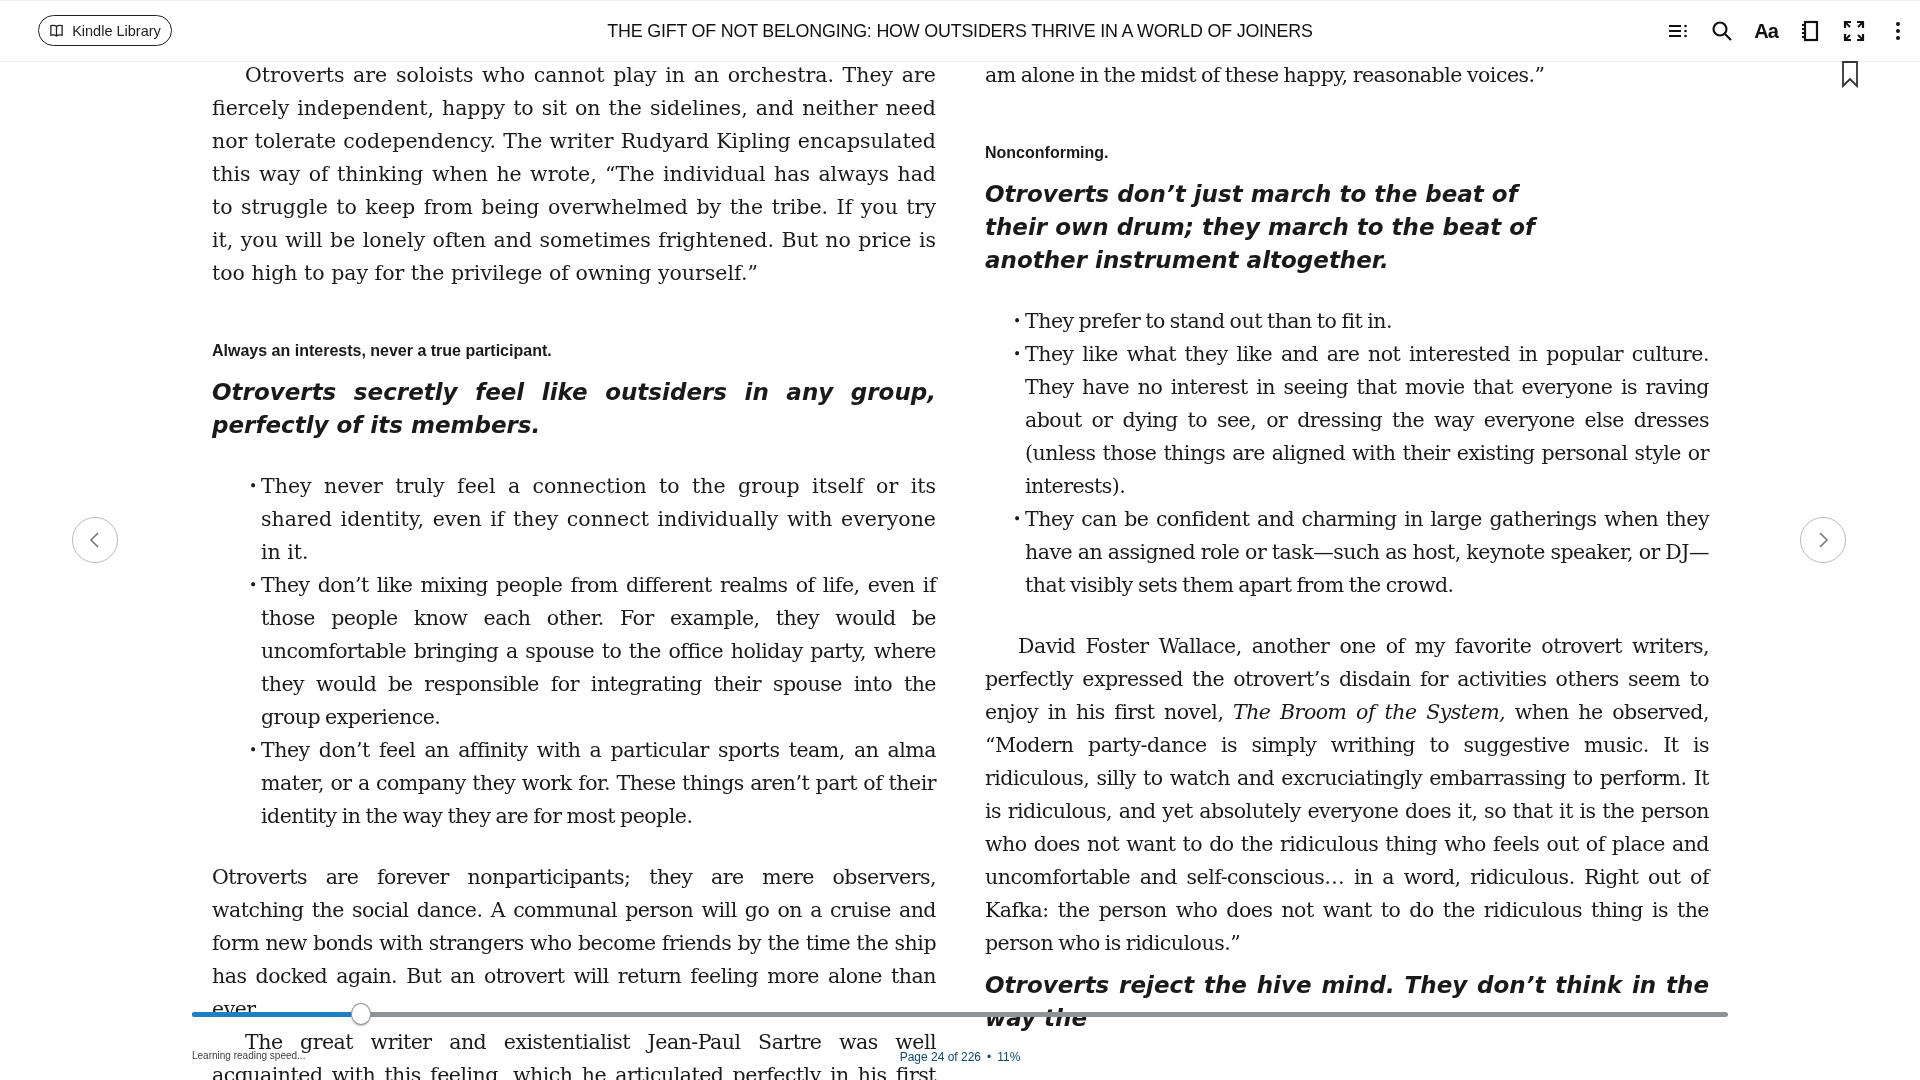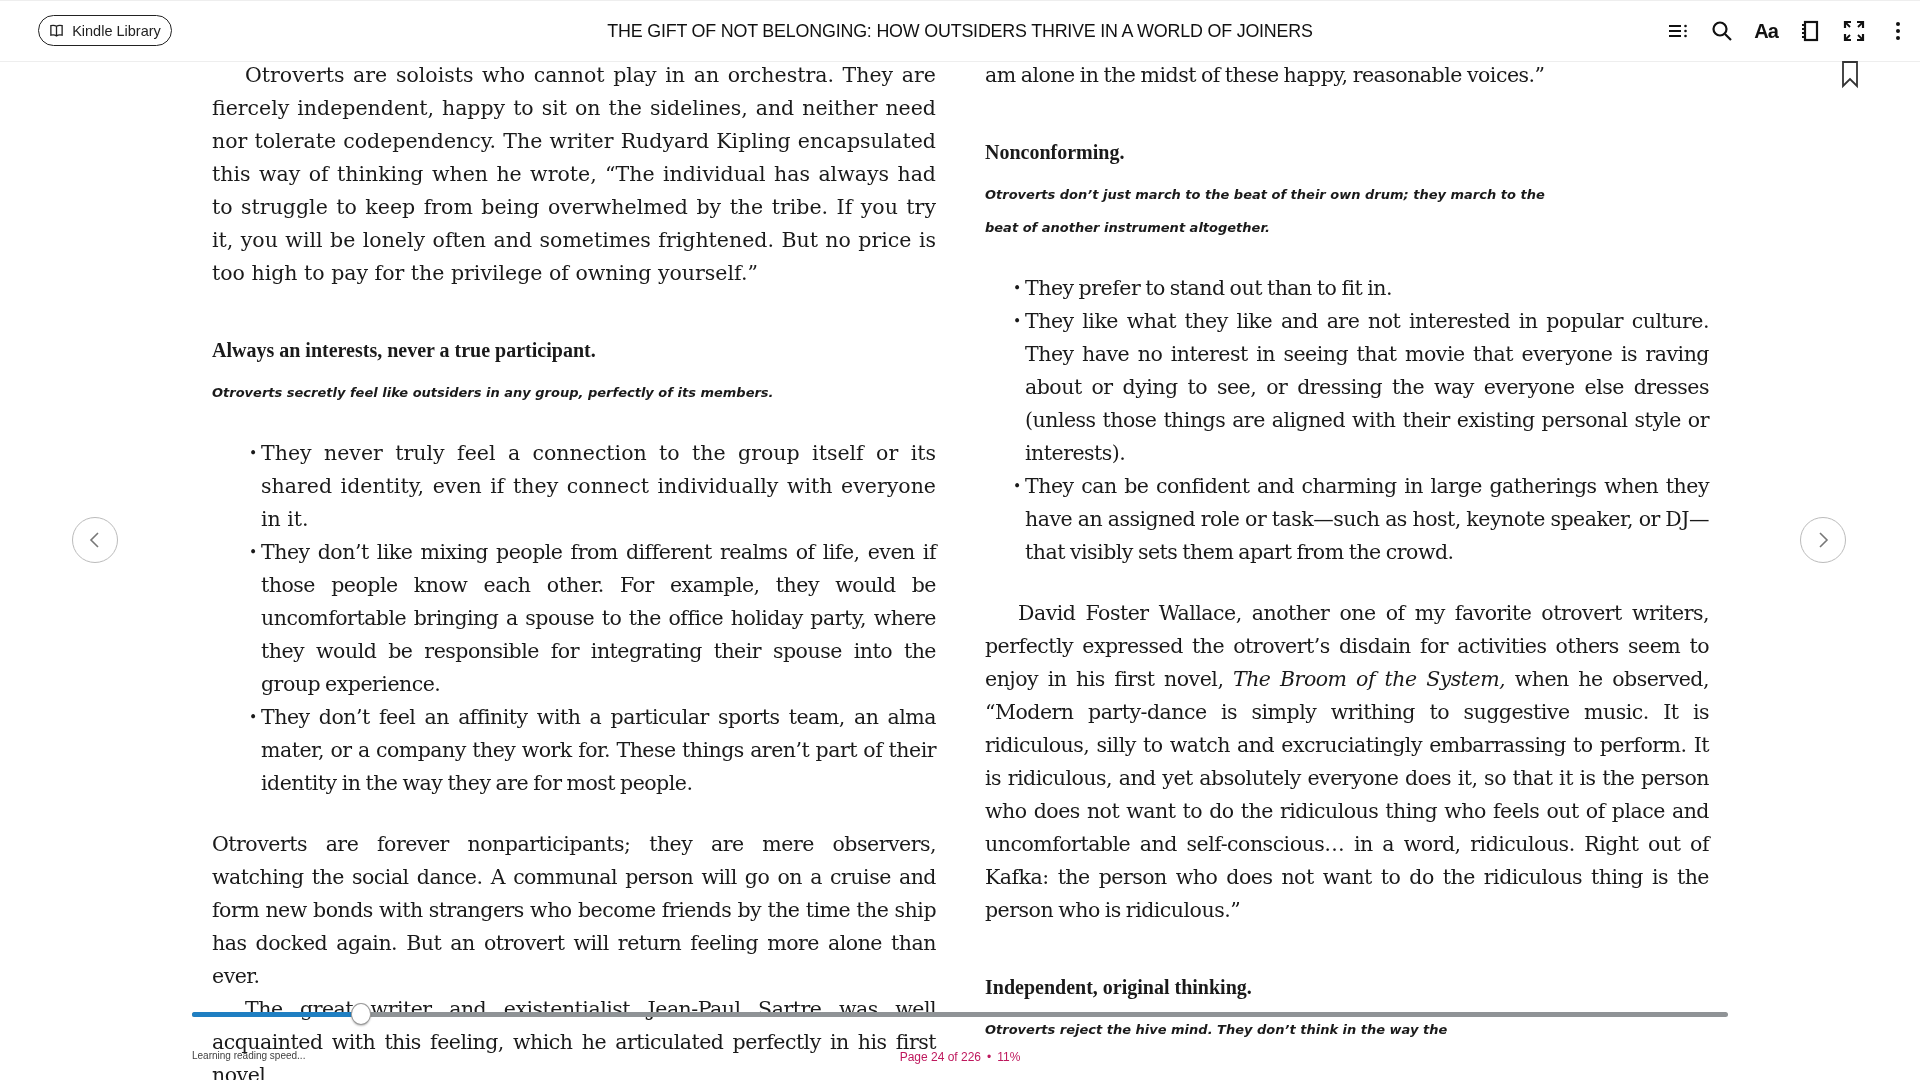--- a/index.html
+++ b/index.html
@@ -52,26 +52,26 @@
     position: absolute; top: 59px; width: 724px;
     font-family: "DejaVu Serif", "Liberation Serif", serif;
     font-size: 20.5px; line-height: 33px; color: #1a1a1a;
   }
   .col-left { left: 212px; }
   .col-right { left: 985px; width: 724px; }
   .column p { margin: 0; text-align: justify; }
   .column p.indent { text-indent: 33px; }
   .column p.gap { margin-top: 28px; }
   .h-bold {
-    font-family: Liberation Serif, serif; font-weight: bold;
-    font-size: 20px; line-height: 33px; margin: 0;
+    font-family: Liberation Sans, sans-serif; font-weight: bold;
+    font-size: 16px; line-height: 33px; margin: 0;
   }
   .h-ital {
     font-family: "DejaVu Sans", "Liberation Sans", sans-serif; font-weight: bold; font-style: italic;
-    font-size: 13px; line-height: 33px; margin: 0;
+    font-size: 23px; line-height: 33px; margin: 0;
   }
   ul.bullets { list-style: none; margin: 0; padding: 0 0 0 39px; }
   ul.bullets li { position: relative; padding-left: 10px; text-align: justify; }
   ul.bullets li::before {
     content: "•"; position: absolute; left: -2px; top: 0; font-size: 14px;
   }
   .column .cond { letter-spacing: -0.5px; word-spacing: -1px; }
 
   .progress {
     position: absolute; left: 192px; top: 1012px; width: 1536px; height: 5px;
@@ -82,21 +82,21 @@
   }
   .progress-thumb {
     position: absolute; top: -9px; width: 20px; height: 22px; margin-left: -10px;
     border-radius: 50%; background: #fff; border: 1px solid #999; box-sizing: border-box;
     box-shadow: 0 1px 2px rgba(0,0,0,0.25); cursor: grab;
   }
   .footer-left {
     position: absolute; left: 192px; top: 1050px; font-size: 10px; color: #404040;
   }
   .footer-center {
-    position: absolute; left: 0; right: 0; top: 1050px; text-align: center; font-size: 12px; color: #be185d;
+    position: absolute; left: 0; right: 0; top: 1050px; text-align: center; font-size: 12px; color: #0c4a6e;
   }
   .footer-center .dot { margin: 0 6px; }
 </style>
 </head>
 <body>
 
 <div class="topbar">
   <div class="library-btn">
     <svg viewBox="0 0 16 16" fill="none" stroke="#222" stroke-width="1.4">
       <path d="M8 3.5 C6.5 2.5 4 2.3 2 2.8 V13 C4 12.5 6.5 12.7 8 13.7 C9.5 12.7 12 12.5 14 13 V2.8 C12 2.3 9.5 2.5 8 3.5 Z"></path>
@@ -185,21 +185,20 @@
 <div class="column col-right">
   <p class="cond">am alone in the midst of these happy, reasonable voices.”</p>
   <p class="h-bold" style="margin-top:44px;">Nonconforming.</p>
   <p class="h-ital" style="margin-top:9px; width:590px; text-align:left;">Otroverts don’t just march to the beat of their own drum; they march to the beat of another instrument altogether.</p>
   <ul class="bullets" style="margin-top:28px; padding-left:30px;">
     <li class="cond">They prefer to stand out than to fit in.</li>
     <li class="cond">They like what they like and are not interested in popular culture. They have no interest in seeing that movie that everyone is raving about or dying to see, or dressing the way everyone else dresses (unless those things are aligned with their existing personal style or interests).</li>
     <li class="cond">They can be confident and charming in large gatherings when they have an assigned role or task—such as host, keynote speaker, or DJ—that visibly sets them apart from the crowd.</li>
   </ul>
   <p class="indent gap cond"><span>David Foster Wallace, another one of my favorite otrovert writers, perfectly expressed the otrovert’s disdain for activities others seem to enjoy in his first novel, </span><em>The Broom of the System,</em><span> when he observed, “Modern party-dance is simply writhing to suggestive music. It is ridiculous, silly to watch and excruciatingly embarrassing to perform. It is ridiculous, and yet absolutely everyone does it, so that it is the person who does not want to do the ridiculous thing who feels out of place and uncomfortable and self-conscious… in a word, ridiculous. Right out of Kafka: the person who does not want to do the ridiculous thing is the person who is ridiculous.”</span></p>
-  <p class="h-bold" style="margin-top:44px;">Independent, original thinking.</p>
   <p class="h-ital" style="margin-top:9px;">Otroverts reject the hive mind. They don’t think in the way the</p>
 </div>
 
 <div class="progress" id="progress" style="background: rgb(143, 147, 150);">
   <div class="progress-fill" id="progress-fill" style="width: 11%; background: rgb(31, 127, 194);"></div>
   <div class="progress-thumb" id="progress-thumb" style="left: 11%;"></div>
 </div>
 
 <div class="footer-left">Learning reading speed...</div>
 <div class="footer-center">

